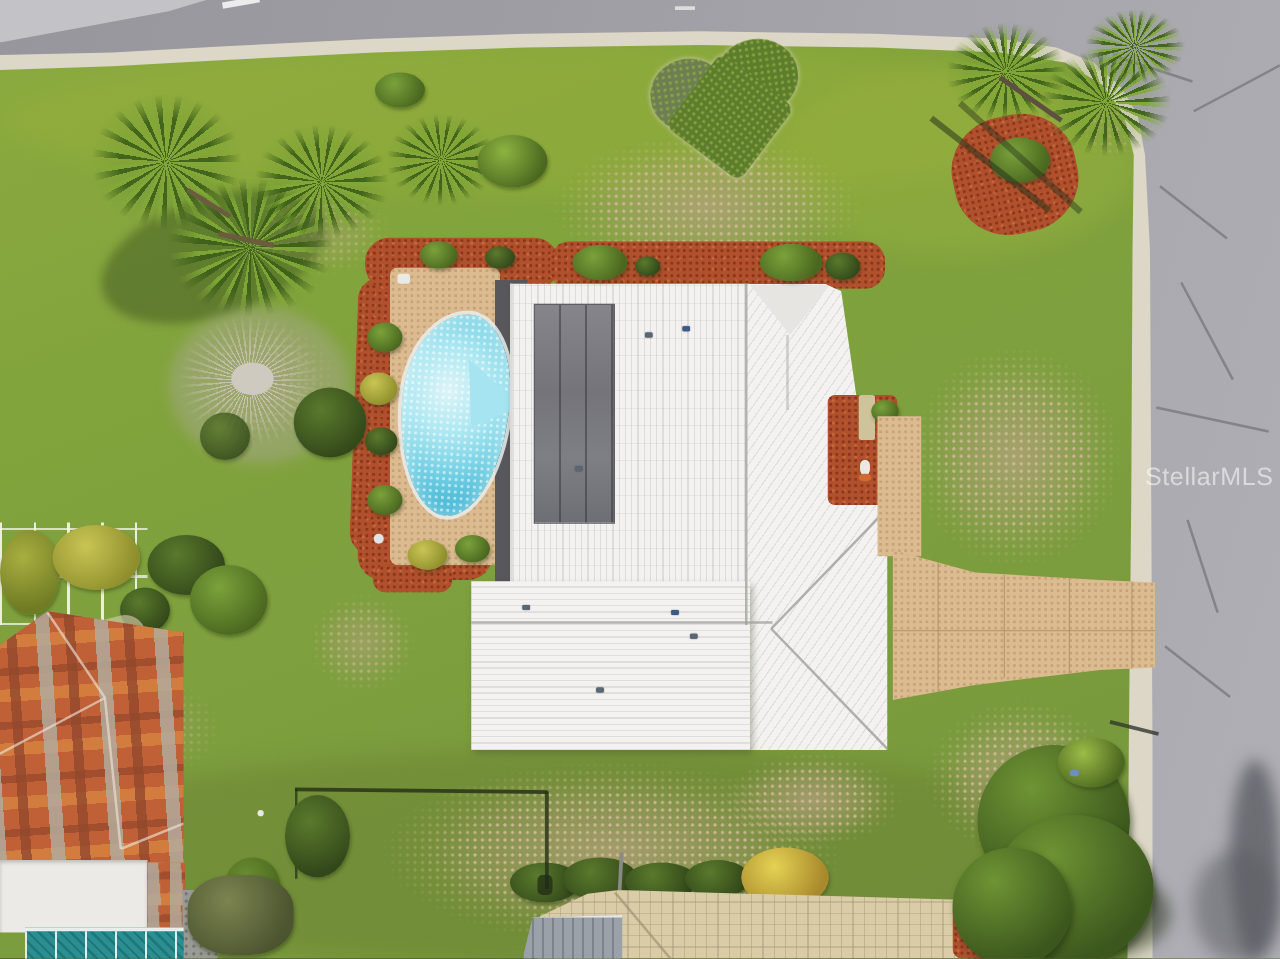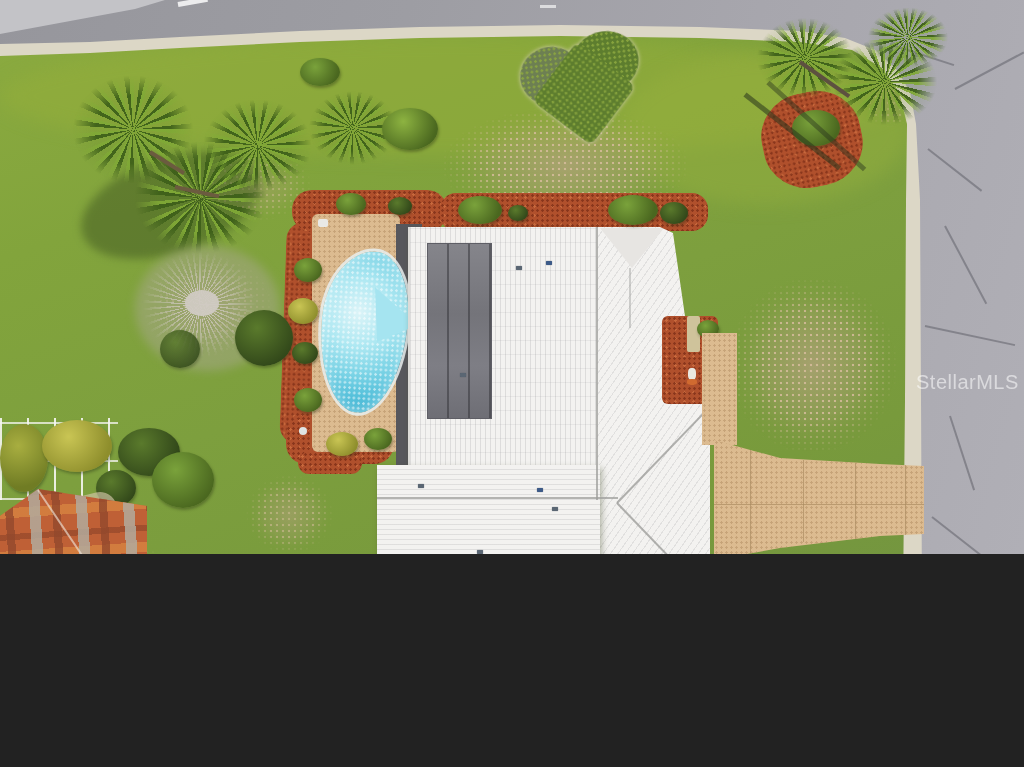--- a/index.html
+++ b/index.html
@@ -1,16 +1,16 @@
 <!DOCTYPE html>
 <html style="--grass: #80a03d; --grass-dry: #b5a083; --road: #a4a4aa; --curb: #dcd7c6; --roof-white: #f3f2f0; --roof-panel: #7b7b82; --pool-water: #5cc6de; --pool-deck: #dcbb90; --mulch: #b0502c; --tile-roof: #bf6036; --neighbor-roof: #d9cca7; --pool-cage: #2a8f92; --tree: #4e7026; --palm: #76a330; --dead-tree: #c0b8af; --watermark: rgba(255,255,255,0.55);"><head>
 <meta charset="utf-8">
 <style>
   html,body{margin:0;padding:0;background:#222;}
-  .stage{position:relative;width:1024px;height:554px;overflow:hidden;
+  .stage{position:relative;width:1024px;height:767px;overflow:hidden;
     font-family:"Liberation Sans", sans-serif;
     background:linear-gradient(160deg,#8cab40 0%,#82a43c 28%,#7d9f3e 55%,#789a3c 80%,#739540 100%);}
   .abs{position:absolute;}
   .wash{position:absolute;border-radius:50%;filter:blur(9px);}
   .patch{position:absolute;border-radius:50%;
     background-image:radial-gradient(rgba(214,188,156,.85) 1px, transparent 1.6px),
       radial-gradient(closest-side, rgba(184,163,131,.7), rgba(184,163,131,0) 75%);
     background-size:6px 6px,100% 100%;
     -webkit-mask-image:radial-gradient(closest-side,#000 45%,transparent 76%);
     mask-image:radial-gradient(closest-side,#000 45%,transparent 76%);}

